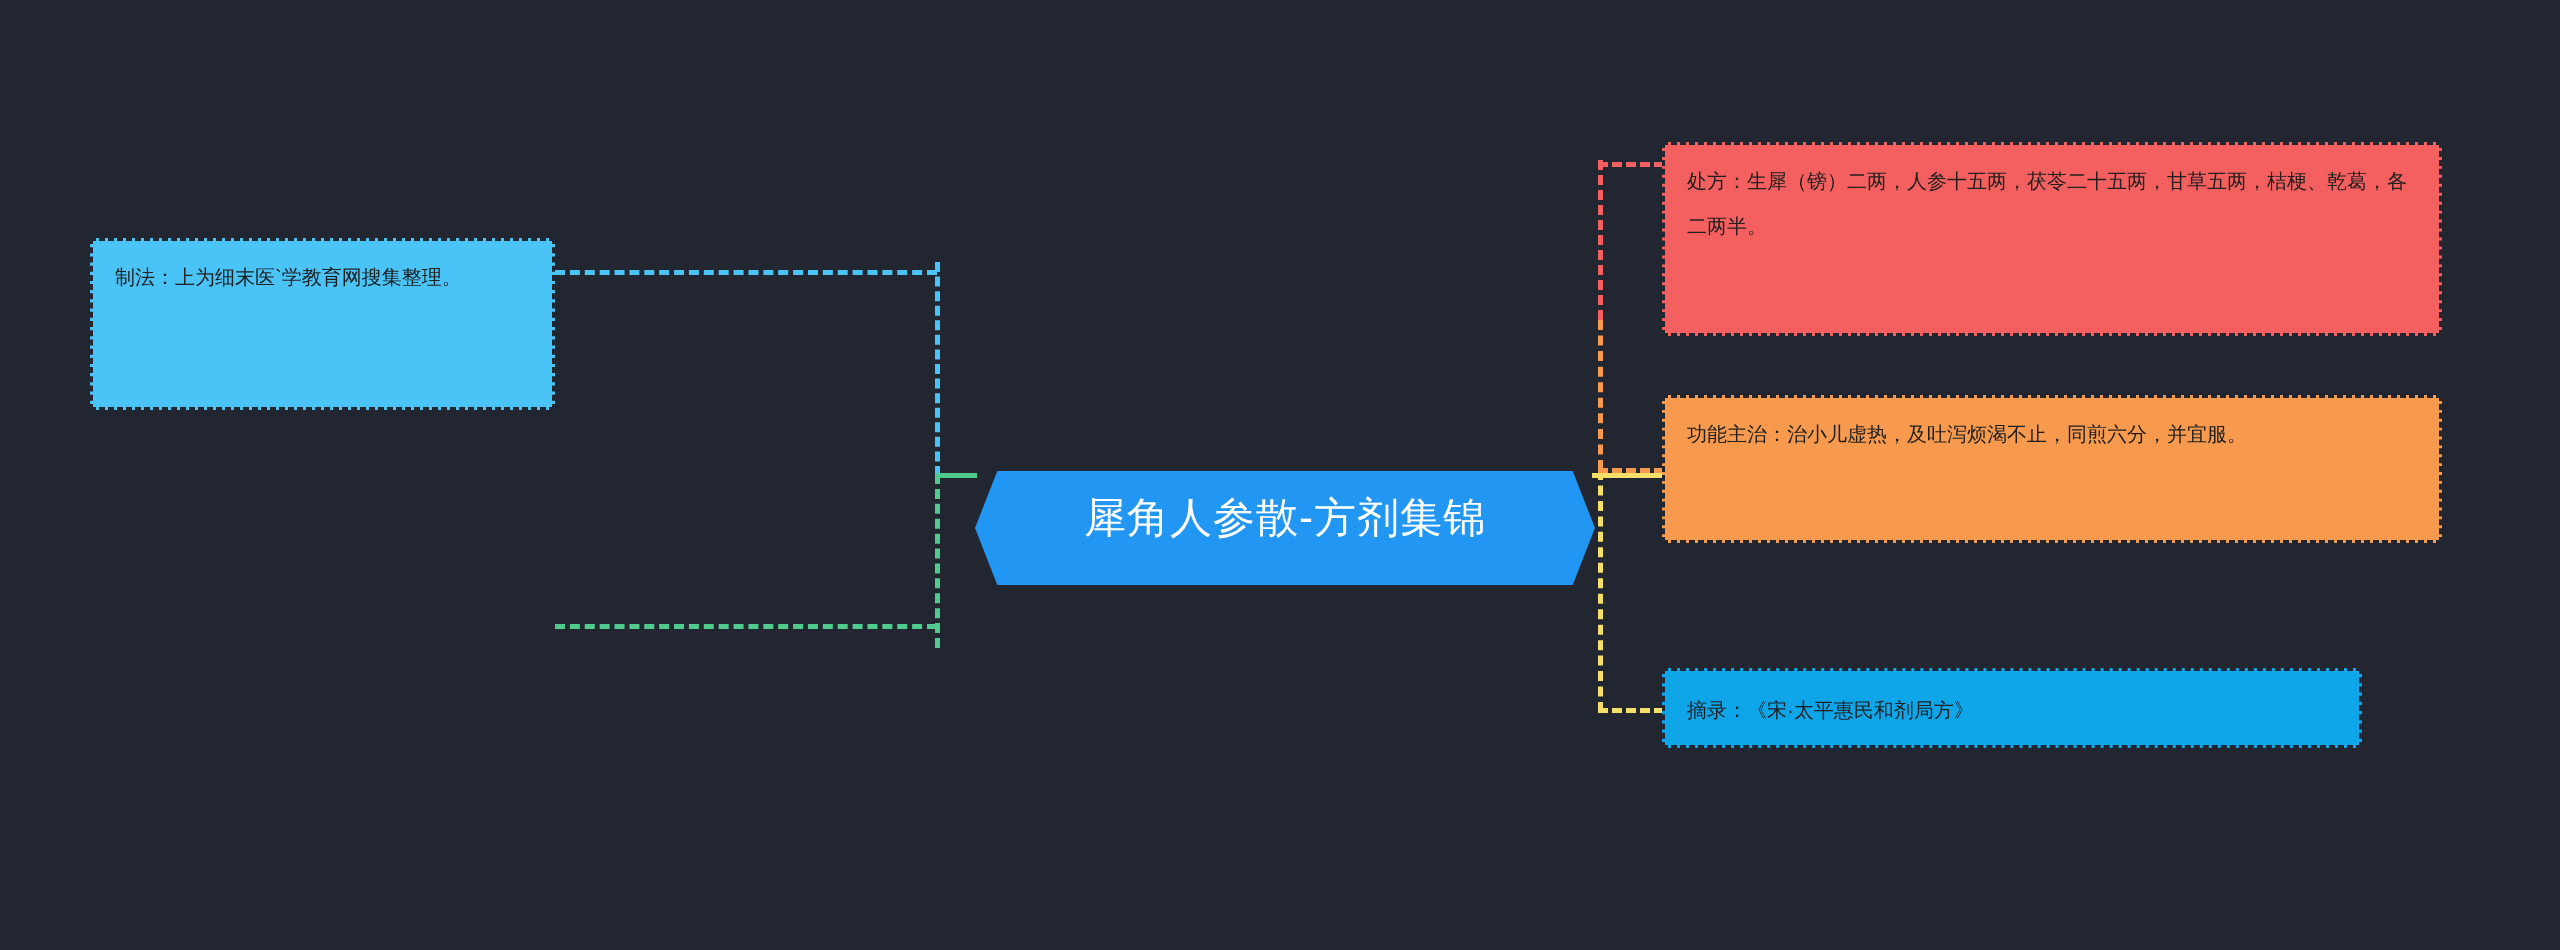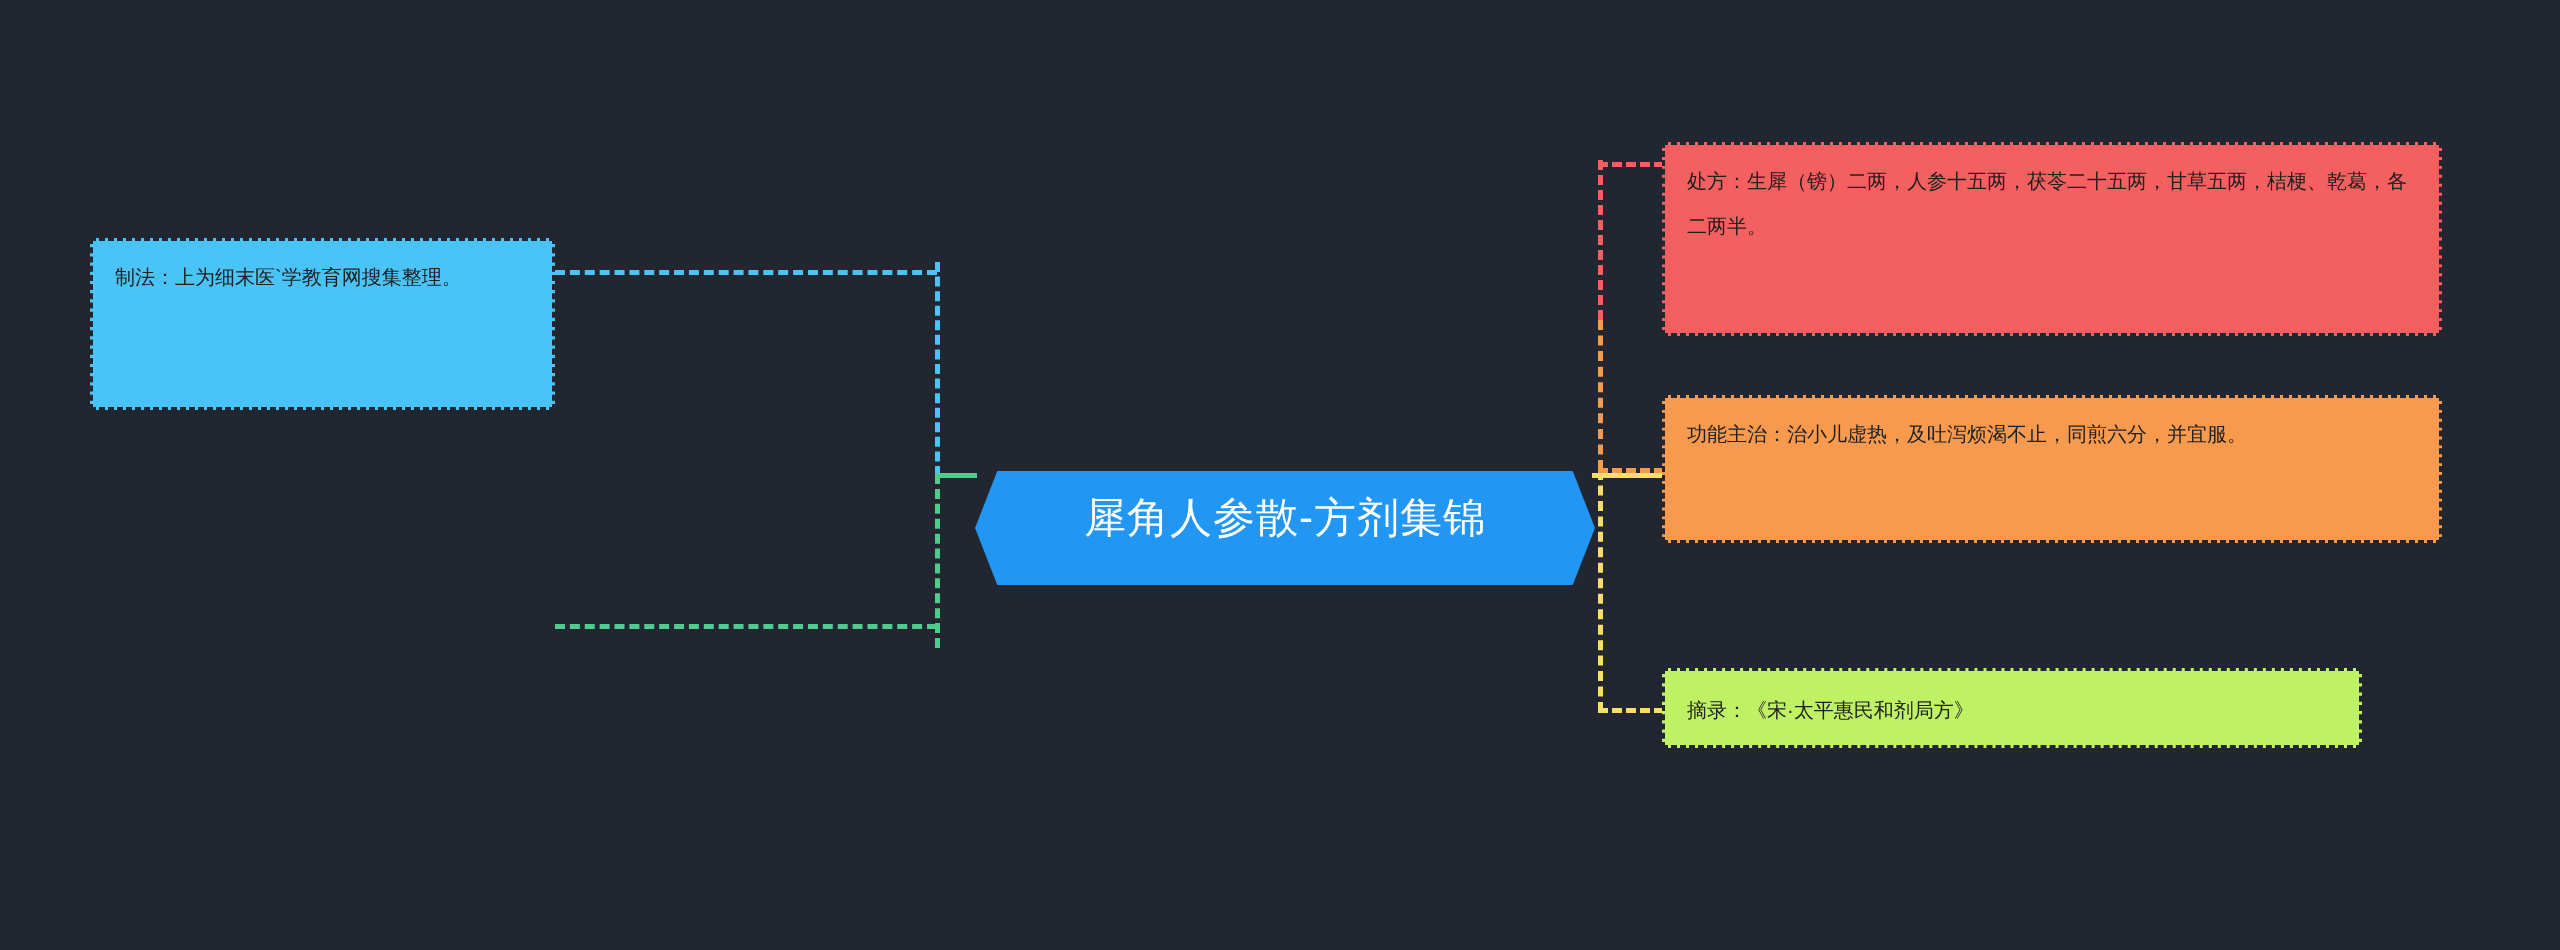--- a/index.html
+++ b/index.html
@@ -68,21 +68,21 @@
   .box-chufang {
     left: 1662px; top: 142px; width: 780px; height: 194px;
     background: #f4605f;
   }
   .box-gongneng {
     left: 1662px; top: 395px; width: 780px; height: 148px;
     background: #f79a4e;
   }
   .box-zhailu {
     left: 1662px; top: 668px; width: 700px; height: 80px;
-    background: #bef264;
+    background: #0ea5e9;
     line-height: 50px;
     padding-top: 14px;
   }
 
   
   .conn {
     position: absolute;
   }
   .conn-v {
     border-left-width: 5px;

